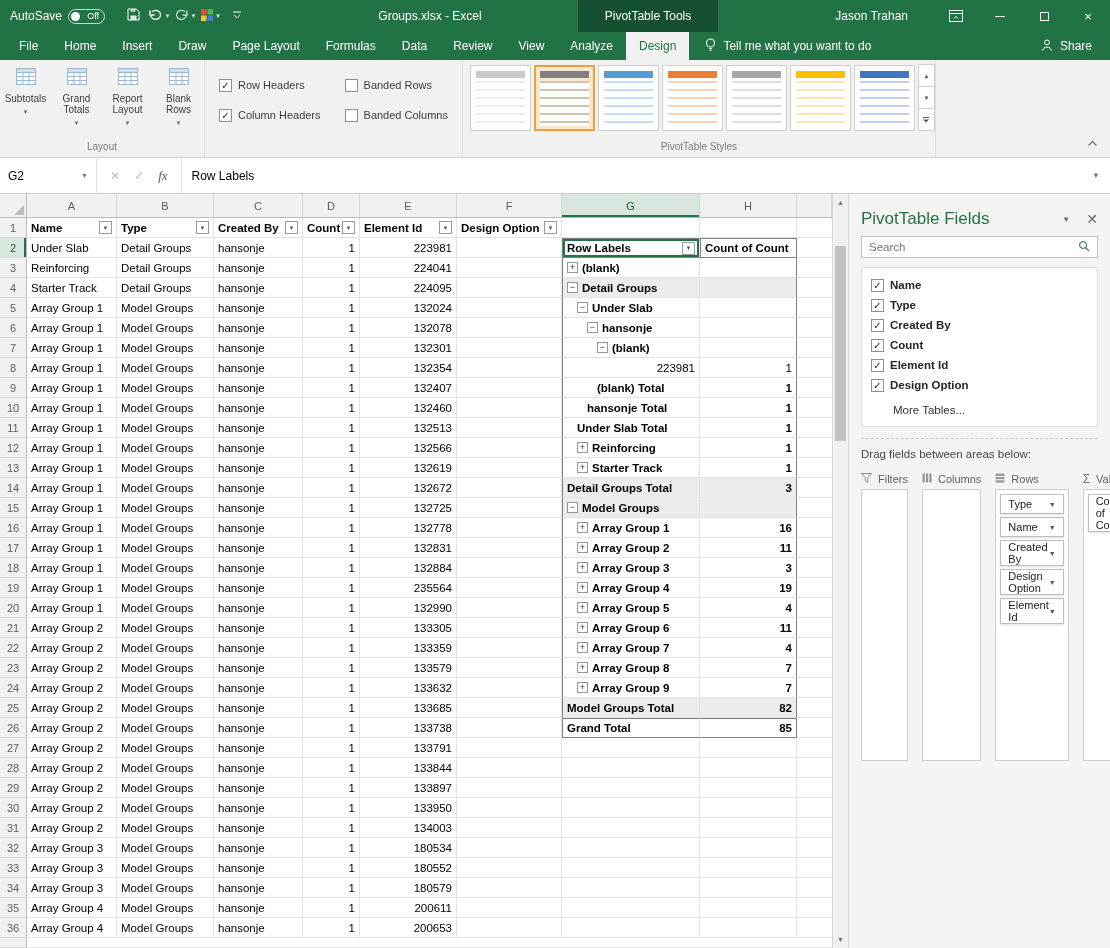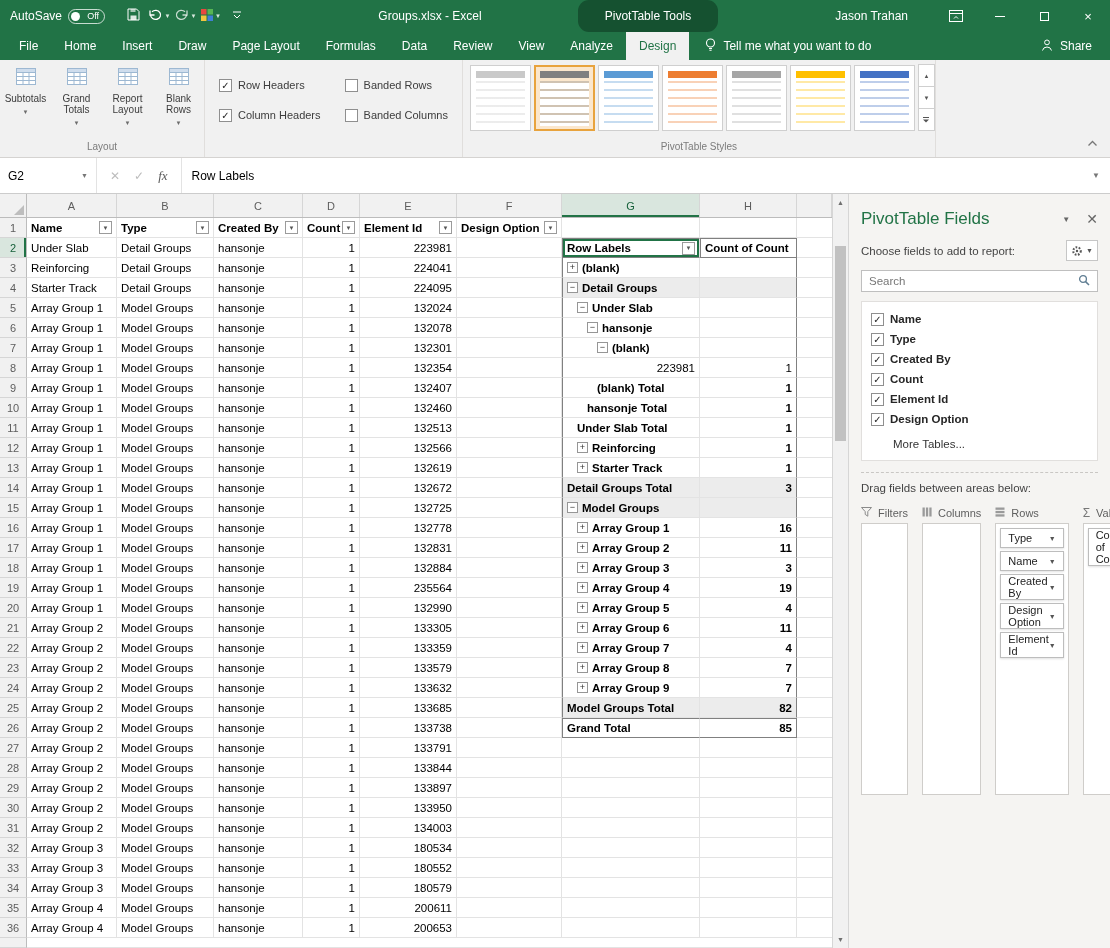--- a/index.html
+++ b/index.html
@@ -8,21 +8,21 @@
   .app { width:1110px; height:948px; background:#fff; overflow:hidden; display:flex; flex-direction:column; position:relative; }
 
   
   .titlebar { flex:0 0 32px; background:#217346; color:#fff; font-size:12px; display:flex; align-items:center; padding-left:10px; position:relative; }
   .autosave { display:flex; align-items:center; gap:6px; margin-right:16px; }
   .pill { width:37px; height:15px; border:1px solid rgba(255,255,255,.75); border-radius:8px; display:flex; align-items:center; justify-content:flex-end; padding:0 5px; font-size:9px; position:relative; }
   .pill::before { content:""; position:absolute; left:2px; top:2px; width:9px; height:9px; border-radius:50%; background:#fff; }
   .qatbtn { min-width:24px; height:26px; display:flex; align-items:center; justify-content:center; gap:2px; margin-right:2px; }
   .qcaret { font-size:6px; color:#d7e7dd; }
   .doc-title { position:absolute; left:300px; width:260px; text-align:center; line-height:32px; white-space:nowrap; }
-  .ctx-block { position:absolute; left:578px; width:140px; height:32px; line-height:32px; text-align:center; background:#155130;border-radius:11px; }
+  .ctx-block { position:absolute; left:578px; width:140px; height:32px; line-height:32px; text-align:center; background:#155130; }
   .tb-right { margin-left:auto; display:flex; align-items:center; height:32px; }
   .username { margin-right:26px; }
   .winbtn { width:44px; height:32px; display:flex; align-items:center; justify-content:center; font-size:13px; }
   .minline { width:10px; height:1px; background:#fff; display:block; }
   .maxbox { width:9px; height:9px; border:1px solid #fff; display:block; }
 
   
   .tabrow { flex:0 0 28px; background:#217346; color:#fff; font-size:12px; display:flex; align-items:stretch; padding-left:6px; }
   #tabs-box { display:flex; align-items:stretch; }
   .tab { padding:0 13px; display:flex; align-items:center; white-space:nowrap; }
@@ -902,30 +902,20 @@
       <div class="vs-thumb"></div>
       <div class="vs-btn vs-down">▼</div>
     </div>
 
     <div class="pane">
       <div class="pane-head">
         <span class="pane-title">PivotTable Fields</span>
         <span class="pane-caret">▼</span>
         <span class="pane-close">✕</span>
       </div>
-      <div class="choose-row">
-        <span class="choose-label">Choose fields to add to report:</span>
-        <span class="gear-btn">
-          <svg width="12" height="12" viewBox="0 0 14 14">
-              <circle cx="7" cy="7" r="4.4" fill="none" stroke="#555" stroke-width="2.4" stroke-dasharray="2 1.7"></circle>
-              <circle cx="7" cy="7" r="1.4" fill="#555"></circle>
-            </svg>
-          <span>▼</span>
-        </span>
-      </div>
       <div class="searchbox">
         <span>Search</span>
         <span class="mag"><svg width="12" height="12" viewBox="0 0 12 12">
               <circle cx="5" cy="5" r="3.4" fill="none" stroke="#5f7d92" stroke-width="1.3"></circle>
               <path d="M7.6 7.6 L11 11" stroke="#5f7d92" stroke-width="1.5"></path>
             </svg></span>
       </div>
       <div class="fieldlist">
         <div id="fields-box">
             <div class="fielditem">

